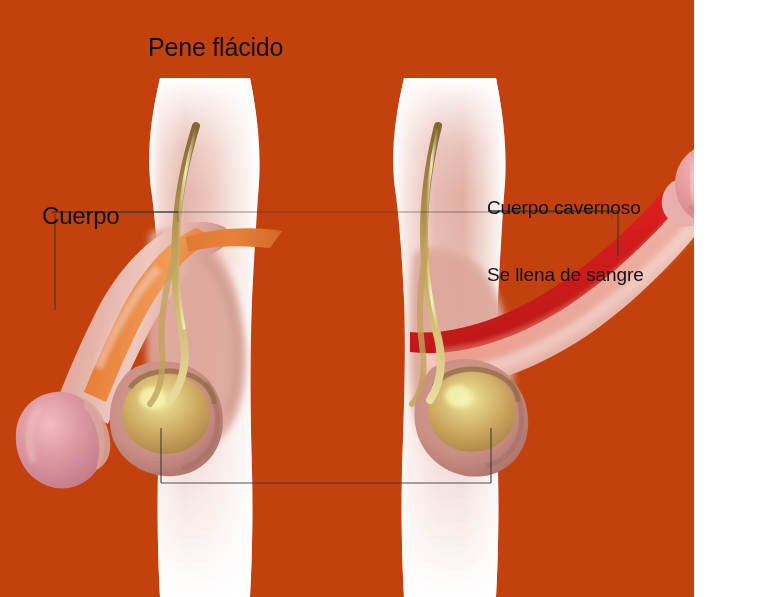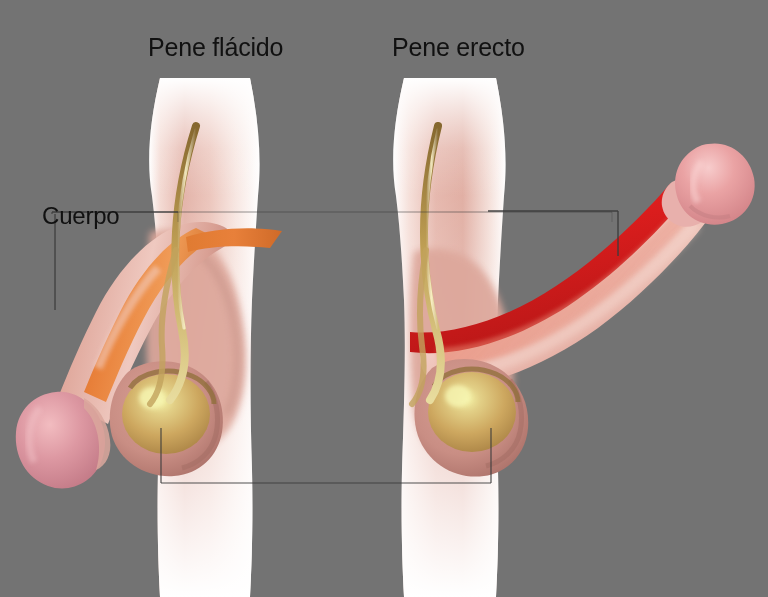--- a/index.html
+++ b/index.html
@@ -5,23 +5,23 @@
   html, body {
     margin: 0;
     padding: 0;
     background: #ffffff;
   }
   body {
     font-family: "Liberation Sans", sans-serif;
   }
   #stage {
     position: relative;
-    width: 768px;
+    width: 694px;
     height: 597px;
-    background: #737373;
+    background: #c2410c;
     overflow: hidden;
   }
   #figure-svg {
     position: absolute;
     left: 0;
     top: 0;
     width: 768px;
     height: 597px;
     display: block;
   }
@@ -348,20 +348,23 @@
       <path d="M618,211 L618,256" stroke-width="1.4" opacity="0.95"></path>
 
       <path d="M161,428 L161,483" stroke-width="1.2" opacity="0.9"></path>
       <path d="M161,483 L491,483" stroke-width="1.2" opacity="0.9"></path>
       <path d="M491,428 L491,483" stroke-width="1.2" opacity="0.9"></path>
     </g>
   </svg>
 
   <div class="label title" id="title-flaccid">Pene flácido</div>
 
-  <div class="label title" id="title-erect">Pene erecto</div>
 
   <div class="label callout-left" id="label-left">
     <span class="callout-line">Cuerpo</span>
   </div>
 
+  <div class="label callout-right" id="label-right">
+    <span class="callout-line">Cuerpo cavernoso</span>
+    <span class="callout-line">Se llena de sangre</span>
+  </div>
 
 </div>
 
 </body></html>

